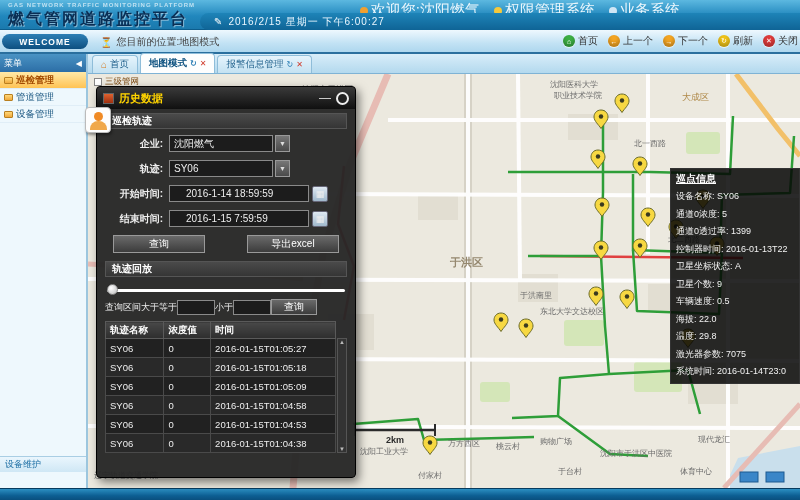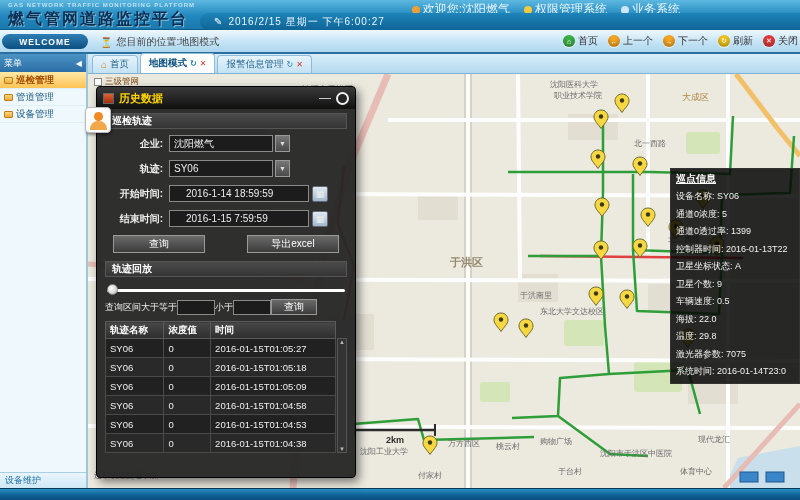--- a/index.html
+++ b/index.html
@@ -8,21 +8,21 @@
   .app { position:relative; width:800px; height:500px; overflow:hidden; }
 
   
   .header { position:absolute; top:0; left:0; width:800px; height:30px;
     background:linear-gradient(#5cb8e0,#2187bd 55%,#1a79ad); border-bottom:1px solid #0d5d8c; }
   .brand-small { position:absolute; top:2px; left:8px; font-size:6px; letter-spacing:1px;
     color:#bfe2f2; font-weight:bold; }
   .app-title { position:absolute; top:9px; left:8px; font-size:16px; font-weight:bold;
     color:#0a2f55; text-shadow:1px 1px 0 rgba(255,255,255,.45); letter-spacing:2px; }
   .header-links { position:absolute; top:1px; right:120px; display:flex; gap:14px; }
-  .header-link { display:flex; align-items:center; gap:3px; font-size:12px; color:#eaf6fc; cursor:pointer; }
+  .header-link { display:flex; align-items:center; gap:3px; font-size:15px; color:#eaf6fc; cursor:pointer; }
   .hl-dot { width:8px; height:8px; border-radius:50%; display:inline-block; }
   .date-bar { position:absolute; top:13px; left:200px; right:0; height:17px;
     background:linear-gradient(#1e84b8,#0f6496); border-radius:9px 0 0 9px;
     display:flex; align-items:center; padding-left:14px; gap:6px; }
   .date-bar .pen { color:#fff; font-size:10px; }
   .date-text { color:#eaf7ff; font-size:10px; letter-spacing:1px; }
 
   
   .toolbar { position:absolute; top:30px; left:0; width:800px; height:24px;
     background:linear-gradient(#eef8fe,#c2e2f4 60%,#aed7ee); border-bottom:2px solid #2a6f9e; }
@@ -41,21 +41,21 @@
   .sidebar { position:absolute; top:54px; left:0; width:88px; height:434px;
     background:#eef8fd; border-right:2px solid #9cc6de; }
   .sidebar-header { height:18px; background:linear-gradient(#4a93c4,#2c6ea6); color:#fff;
     font-size:9px; display:flex; align-items:center; padding:0 4px; justify-content:space-between; }
   .collapse-icon { color:#fff; font-size:8px; cursor:pointer; }
   .side-item { height:17px; display:flex; align-items:center; gap:3px; padding:0 4px;
     font-size:9.5px; color:#14527e; cursor:pointer; border-bottom:1px solid #e0eef7; }
   .side-item .fold { width:9px; height:7px; background:linear-gradient(#ffd87a,#f0a93c);
     border:1px solid #b97f1f; border-radius:1px; flex:none; }
   .side-item.active { background:linear-gradient(#ffe9a8,#ffc354); color:#a34a00; font-weight:bold; }
-  .sidebar-footer { position:absolute; bottom:0; left:0; width:100%; height:16px;
+  .sidebar-footer { position:absolute; bottom:16px; left:0; width:100%; height:16px;
     background:linear-gradient(#eaf6fd,#cfe7f5); border-top:1px solid #a9cee4; font-size:9px;
     color:#1c6ea4; display:flex; align-items:center; padding:0 5px; cursor:pointer; }
 
   
   .tabbar { position:absolute; top:54px; left:88px; right:0; height:20px;
     background:linear-gradient(#d8edf9,#b3d9ee); border-bottom:1px solid #7fb3d5; display:flex;
     align-items:flex-end; padding-left:4px; gap:2px; }
   .tab { height:18px; padding:0 8px; display:flex; align-items:center; gap:3px;
     background:linear-gradient(#e6f4fc,#c4e2f2); border:1px solid #8fbdd9; border-bottom:none;
     border-radius:4px 4px 0 0; font-size:9.5px; color:#20618c; cursor:pointer; }

